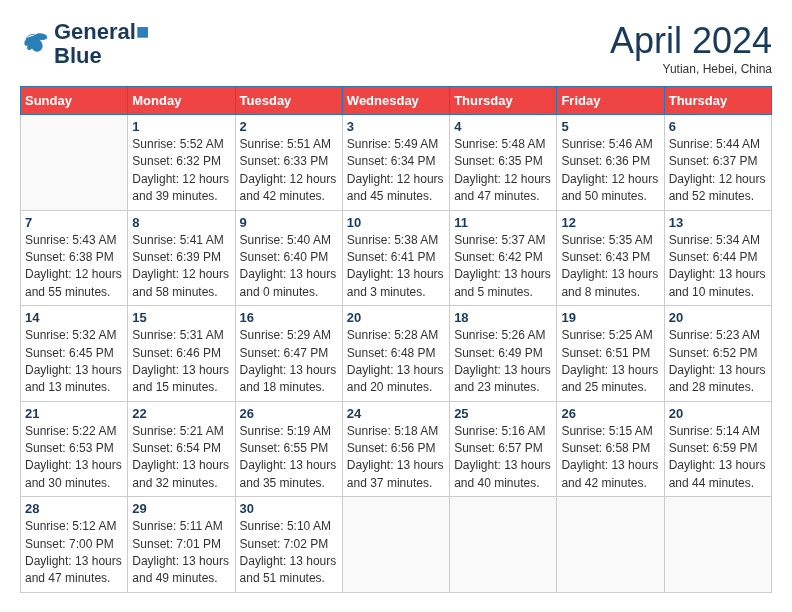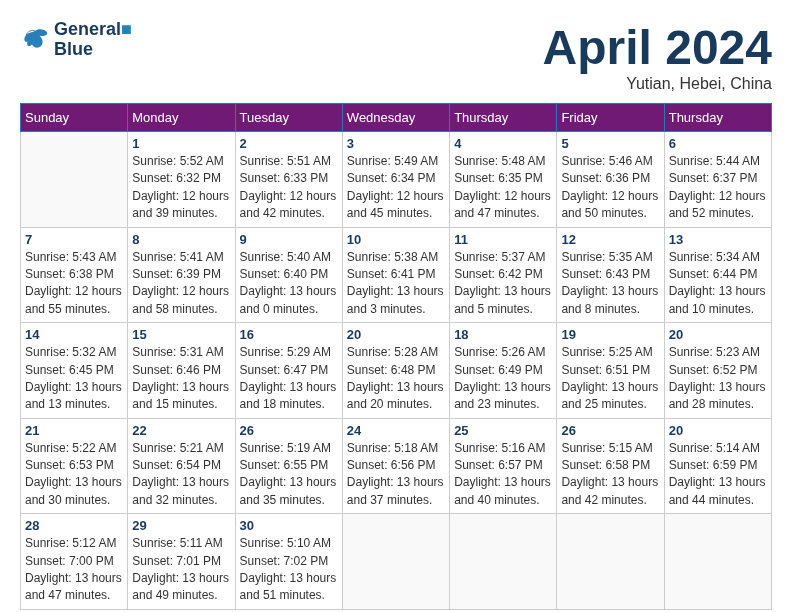--- a/index.html
+++ b/index.html
@@ -15,56 +15,56 @@
       justify-content: space-between;
       align-items: flex-start;
       margin-bottom: 10px;
     }
     .logo {
       display: flex;
       align-items: center;
       gap: 4px;
     }
     .logo-text {
-      font-size: 18px;
+      font-size: 22px;
       font-weight: bold;
       color: #1a3a5c;
       line-height: 1.1;
     }
     .logo-text span {
       color: #2980b9;
     }
     .logo-bird {
       width: 30px;
       height: 30px;
     }
     .title-block {
       text-align: right;
     }
     .month-title {
-      font-size: 48px;
-      font-weight: bold;
+      font-size: 36px;
+      font-weight: normal;
       color: #1a3a5c;
     }
     .subtitle {
-      font-size: 16px;
+      font-size: 12px;
       color: #333;
     }
     .calendar {
       width: 100%;
       border-collapse: collapse;
       font-size: 11px;
     }
     .calendar th {
-      background: #701a75;
+      background: #ef4444;
       color: #fff;
       padding: 6px 4px;
       text-align: left;
       font-size: 13px;
-      font-weight: normal;
+      font-weight: bold;
       border: 1px solid #2e75b6;
     }
     .calendar td {
       border: 1px solid #ccc;
       vertical-align: top;
       padding: 4px;
       width: 107px;
       min-height: 80px;
       background: #fff;
     }

